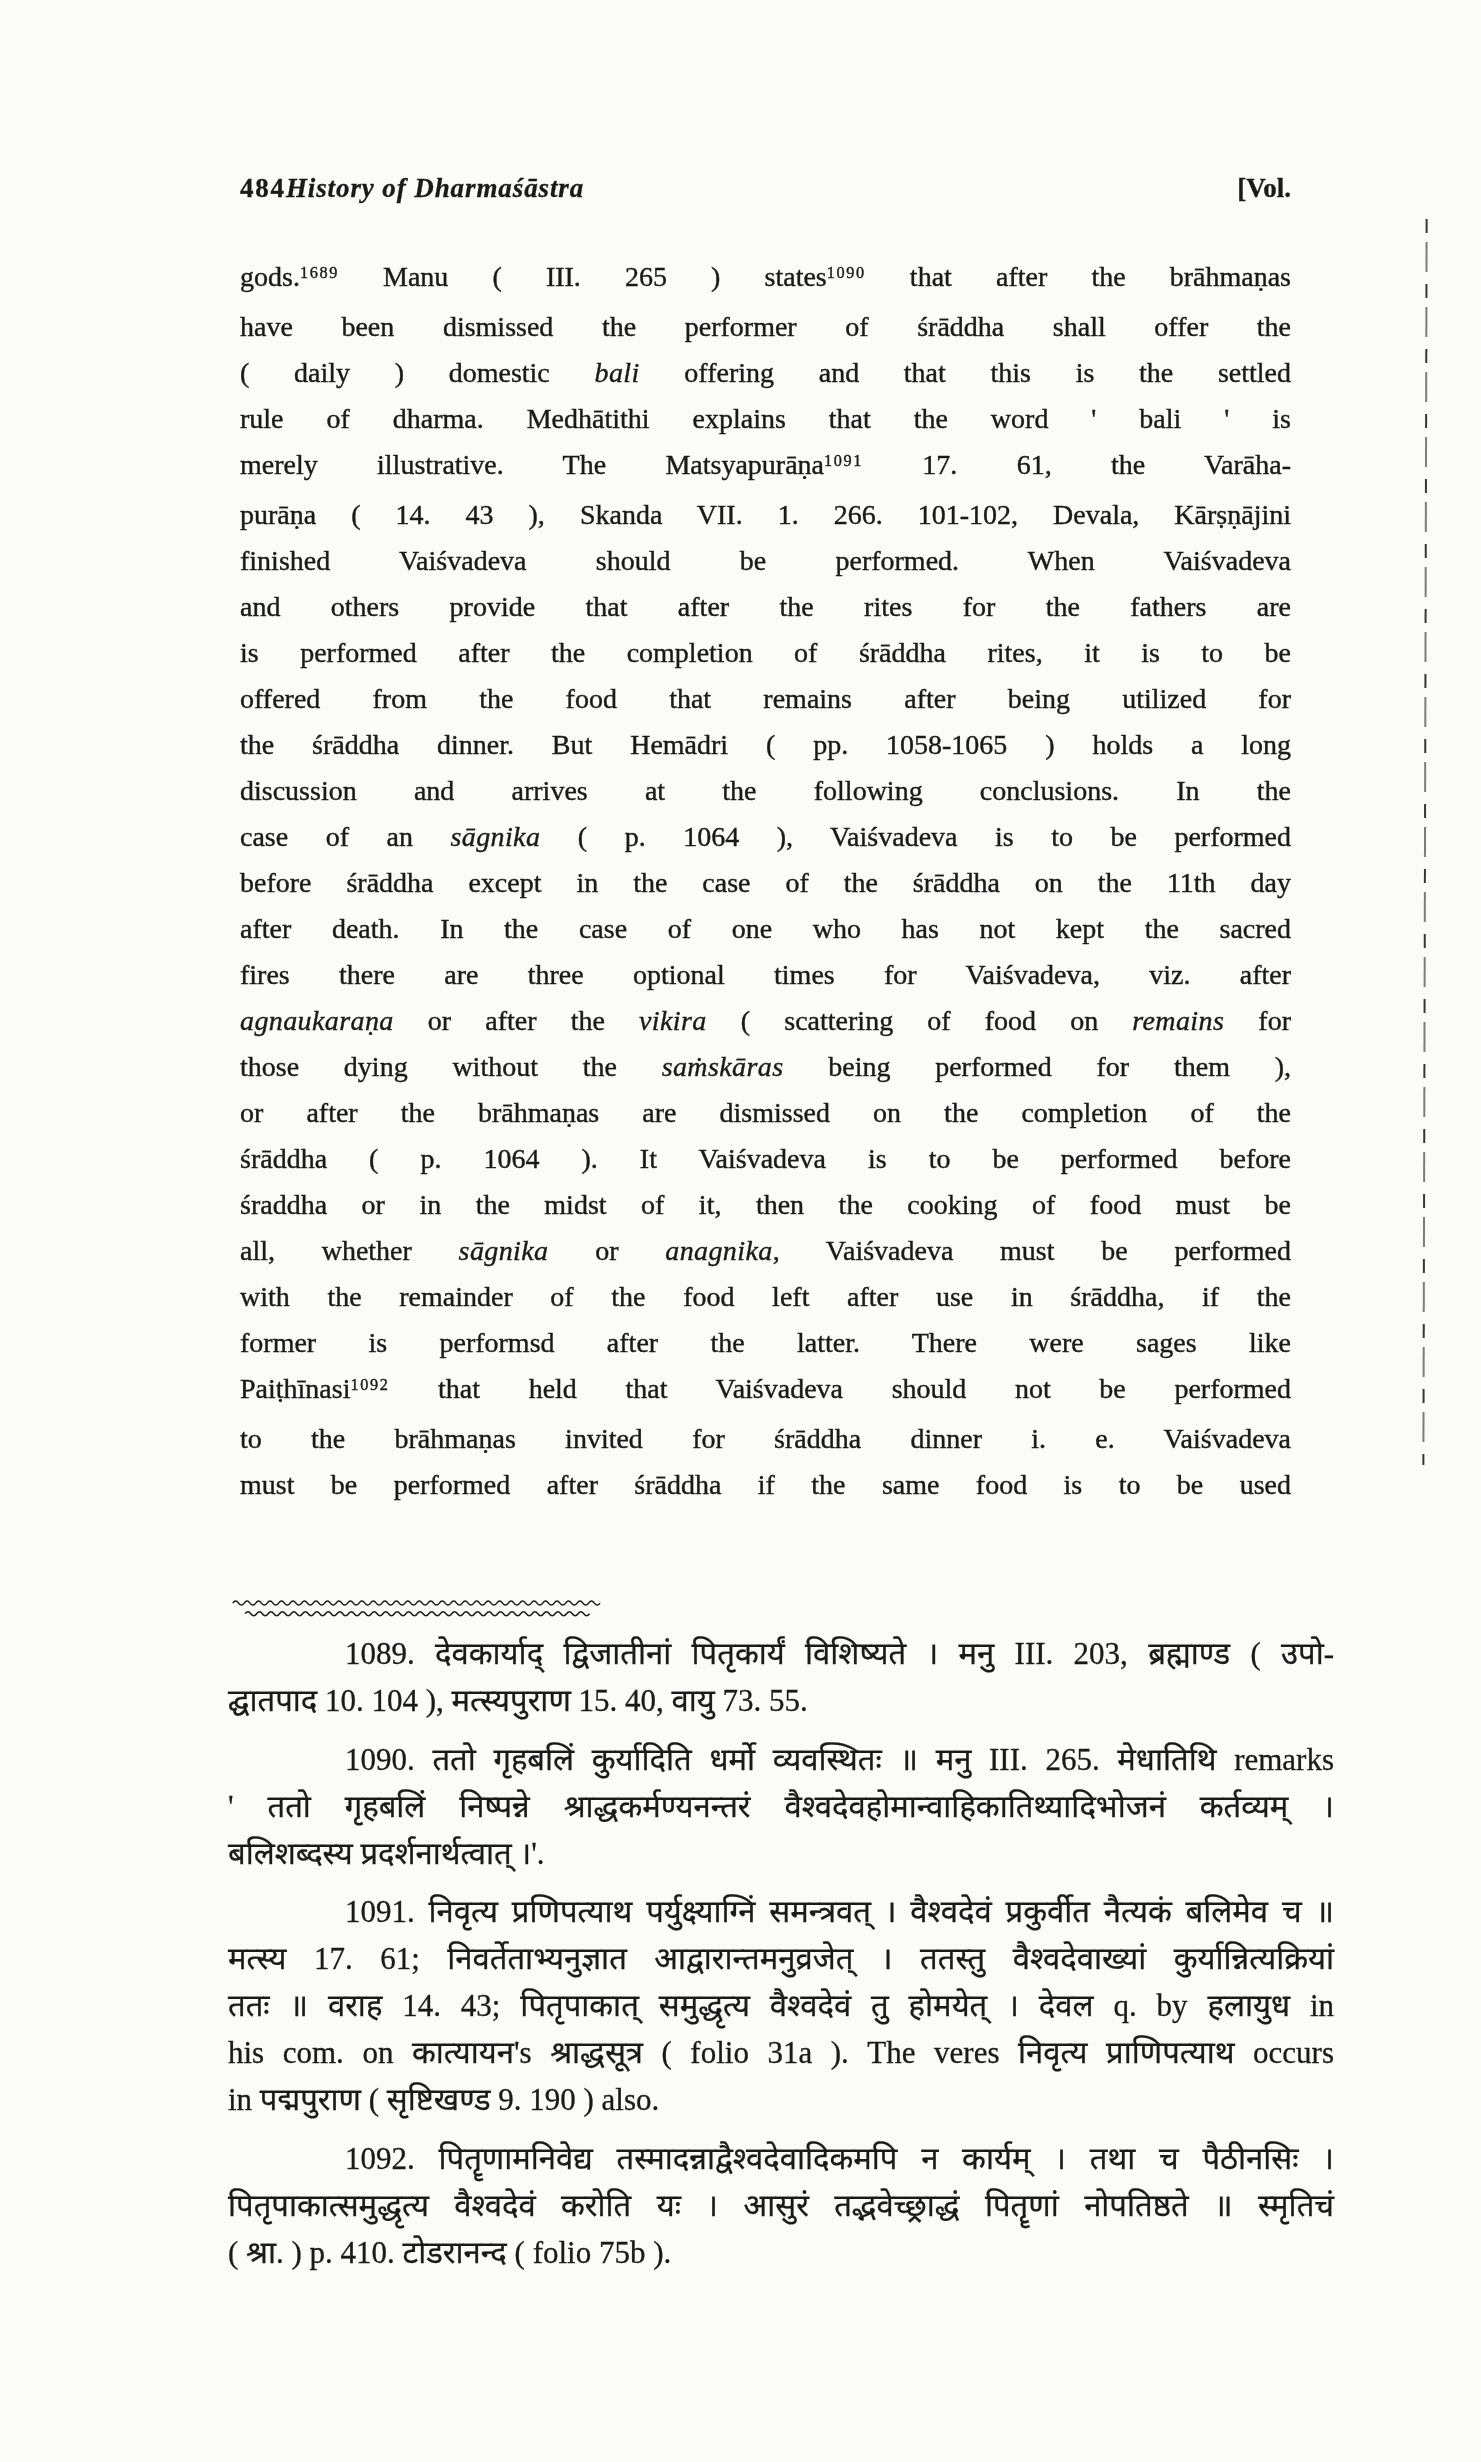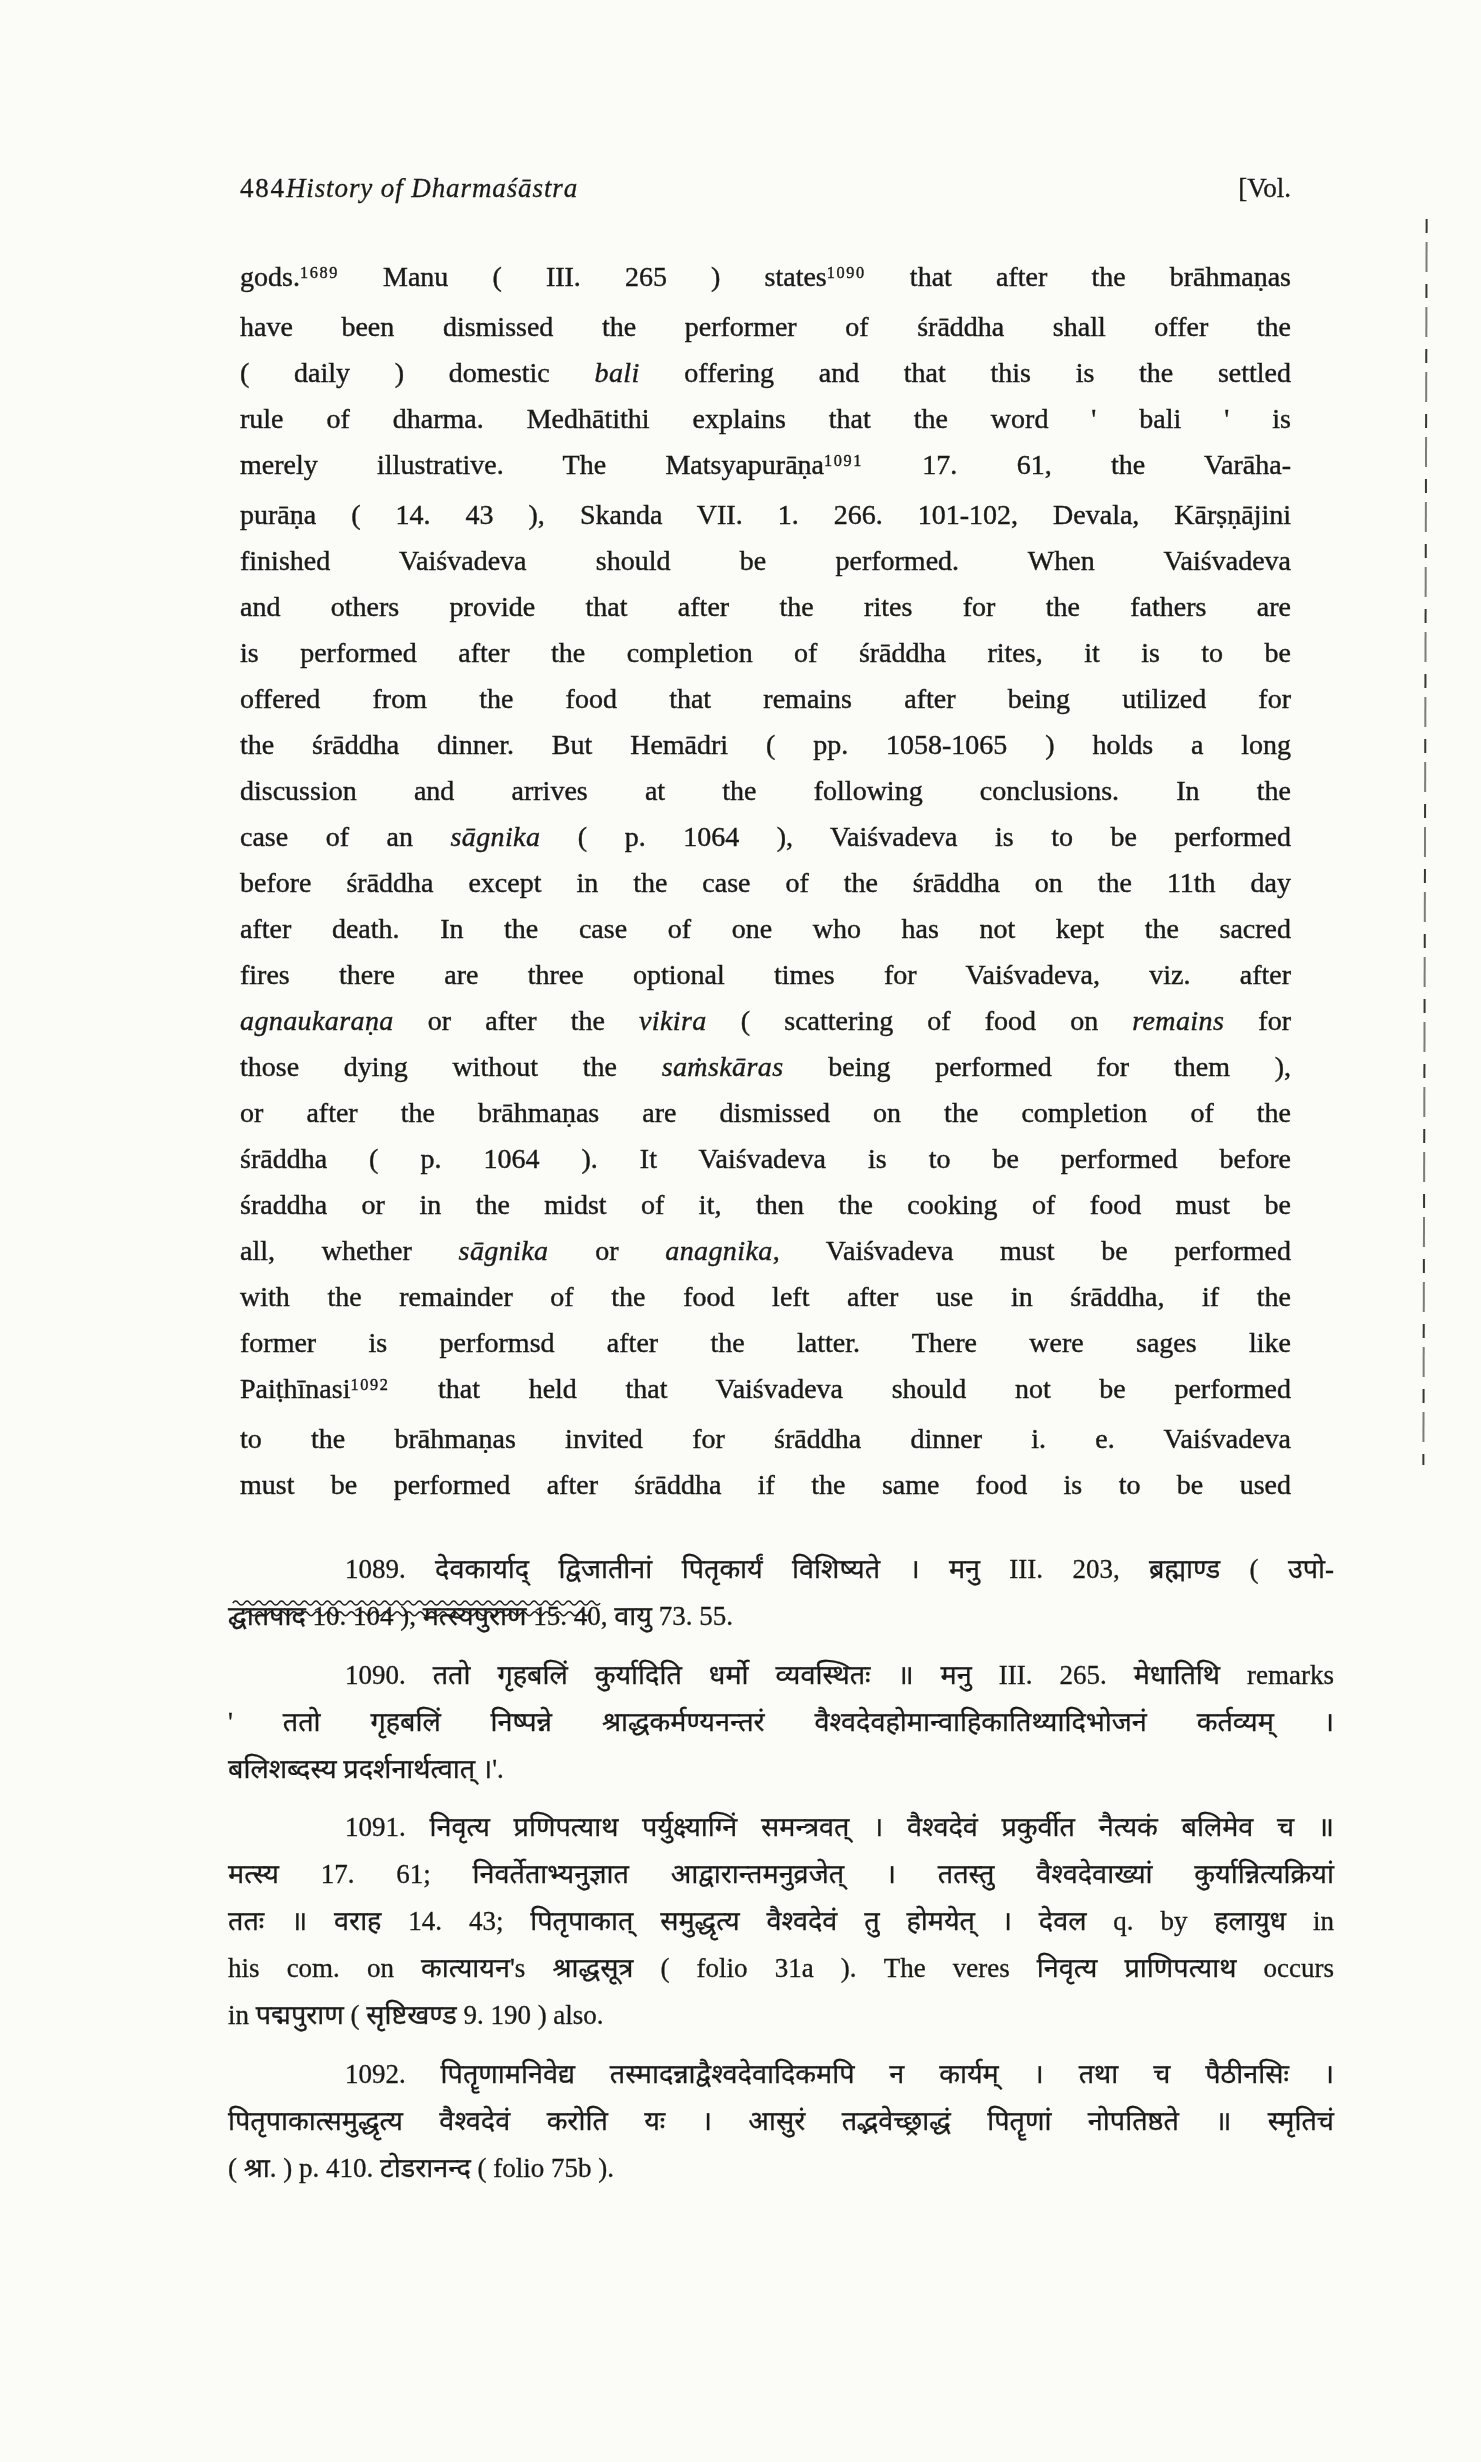--- a/index.html
+++ b/index.html
@@ -11,20 +11,21 @@
     position:relative;
     overflow:hidden;
   }
   .page{position:absolute;inset:0;}
 
   
   .running-head{
     position:absolute;top:173px;left:240px;width:1051px;
     display:flex;align-items:baseline;
     font-size:27px;
+    font-weight:bold;
     -webkit-text-stroke:0.3px #1a1a1a;
   }
   .pg-num{flex:0 0 auto;letter-spacing:1.8px;}
   .run-title{flex:1 1 auto;text-align:left;font-style:italic;letter-spacing:0.9px;}
   .vol{flex:0 0 auto;}
 
   
   .body-text{
     position:absolute;top:254px;left:240px;width:1051px;
     font-size:28px;line-height:46px;
@@ -42,22 +43,22 @@
     vertical-align:baseline;
     position:relative;top:-0.5em;
     letter-spacing:0.1em;
   }
 
   
   .fn-sep{position:absolute;top:1596px;left:231px;width:385px;height:23px;}
 
   
   .footnotes{
-    position:absolute;top:1546px;left:228px;width:1106px;
-    font-size:27px;line-height:47px;font-family:Liberation Serif, serif;
+    position:absolute;top:1630px;left:228px;width:1106px;
+    font-size:31px;line-height:47px;font-family:Liberation Serif, serif;
     -webkit-text-stroke:0.3px #1a1a1a;
   }
   .fn{margin:0 0 11.5px 0;}
   .fn-line{
     text-align:justify;
     text-align-last:justify;
   }
   .fn-line.first{padding-left:117px;}
   .fn-line.last{text-align-last:left;}
 

